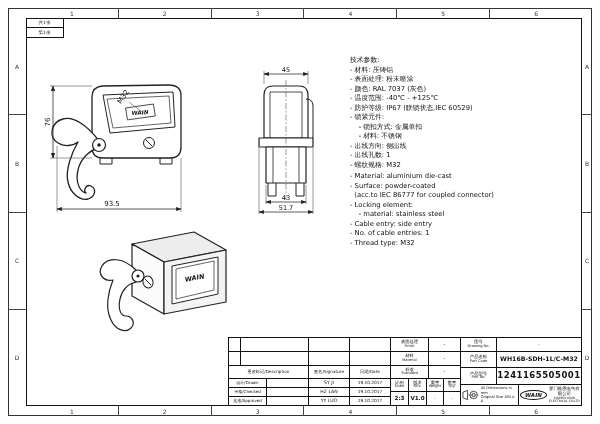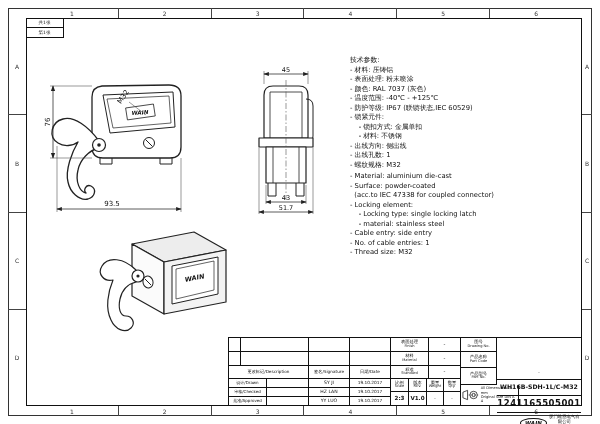--- a/index.html
+++ b/index.html
@@ -31,21 +31,21 @@
 
   .specs { position: absolute; left: 350px; top: 56px; width: 230px; font-size: 6.8px; line-height: 9.5px; color: #111; }
   .spec-line { white-space: pre; }
   .specs .en-block { margin-top: 2px; }
 
   .tb { position: absolute; left: 228px; top: 337px; width: 354px; height: 69px;
         border: 1px solid #111; background: #fff; font-size: 5px; }
   .cell { position: absolute; border-right: 1px solid #111; border-bottom: 1px solid #111;
           display: flex; align-items: center; justify-content: center; text-align: center;
           overflow: hidden; line-height: 1.1; }
-  .cell.er { border-right: none; margin-top: 28px; }
+  .cell.er { border-right: none; }
   .cell.eb { border-bottom: none; }
   .cell.lab { flex-direction: column; }
   .cell .cn { font-size: 4.3px; }
   .cell .en { font-size: 3.6px; color: #222; }
   .cell.hdr { font-size: 4.2px; }
   .cell.sig-label { font-size: 4px; }
   .cell.sig-name { font-size: 4.6px; }
   .cell.sig-date { font-size: 4.3px; }
   .cell.val { font-size: 5.2px; }
   .cell.val-strong { font-size: 5.6px; font-weight: bold; }
@@ -197,27 +197,26 @@
         <div class="spec-line">- 锁紧元件:</div>
         <div class="spec-line">    - 锁扣方式: 金属单扣</div>
         <div class="spec-line">    - 材料: 不锈钢</div>
         <div class="spec-line">- 出线方向: 侧出线</div>
         <div class="spec-line">- 出线孔数: 1</div>
         <div class="spec-line">- 螺纹规格: M32</div>
       </div>
     <div class="en-block">
         <div class="spec-line">- Material: aluminium die-cast</div>
         <div class="spec-line">- Surface: powder-coated</div>
-        <div class="spec-line">  (acc.to IEC 47338 for coupled connector)</div>
+        <div class="spec-line">  (acc.to IEC 86777 for coupled connector)</div>
         <div class="spec-line">- Locking element:</div>
-        <div class="spec-line">    - Locking type: single locking latch</div>
         <div class="spec-line">    - material: stainless steel</div>
         <div class="spec-line">- Cable entry: side entry</div>
         <div class="spec-line">- No. of cable entries: 1</div>
-        <div class="spec-line">- Thread size: M32</div>
+        <div class="spec-line">- Thread type: M32</div>
       </div>
   </div>
 
   <div class="tb">
 
     <div class="cell" style="left:0;top:0;width:12px;height:14px"></div>
     <div class="cell" style="left:12px;top:0;width:68px;height:14px"></div>
     <div class="cell" style="left:80px;top:0;width:41px;height:14px"></div>
     <div class="cell" style="left:121px;top:0;width:41px;height:14px"></div>
     <div class="cell" style="left:0;top:14px;width:12px;height:14px"></div>

